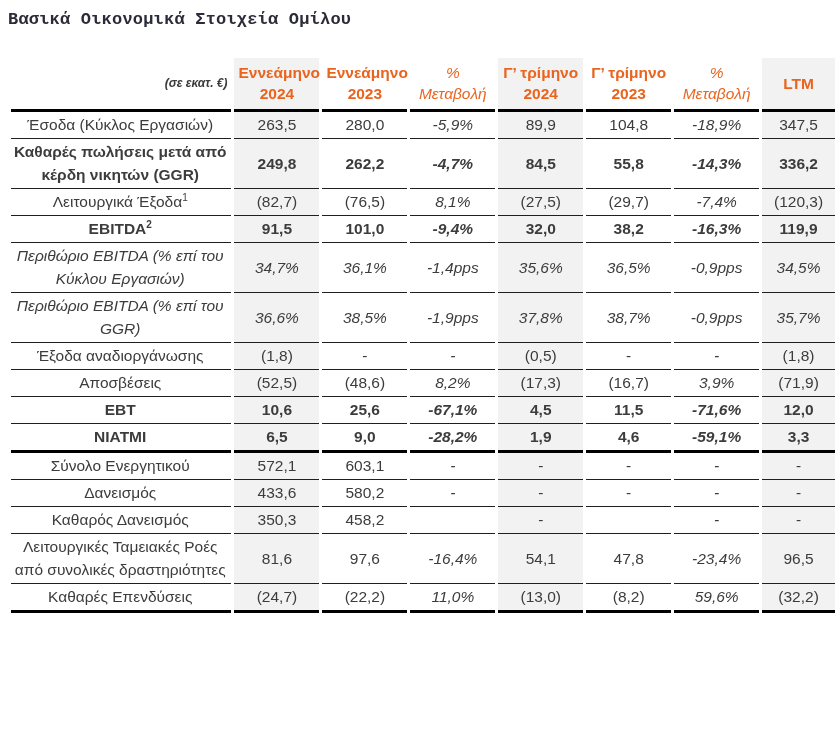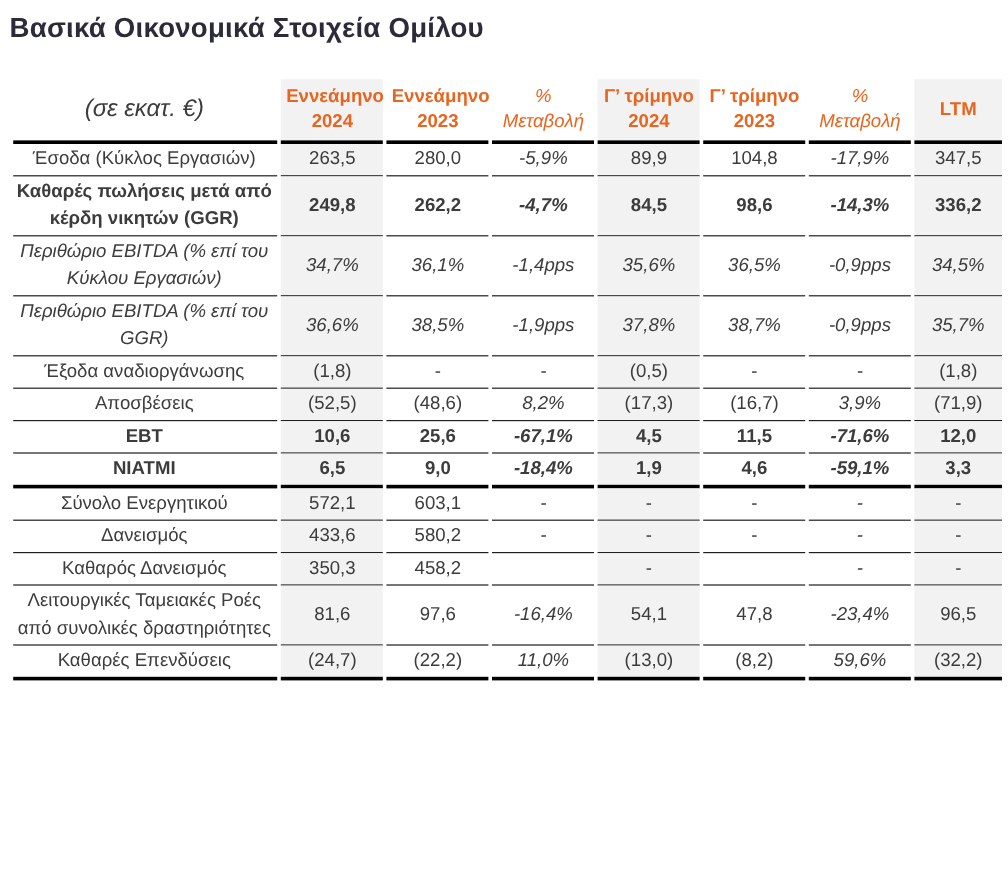--- a/index.html
+++ b/index.html
@@ -12,34 +12,34 @@
   }
   *{box-sizing:border-box;}
   html,body{margin:0;padding:0;background:#ffffff;}
   body{
     width:840px;height:747px;overflow:hidden;
     font-family:"Liberation Sans","DejaVu Sans",sans-serif;
     color:var(--ink);
   }
   .page{padding:10px 2px 0 8px;}
   .page-title{
-    font-size:23px;font-weight:bold;color:var(--title-ink);
-    margin:0 0 29px 0;letter-spacing:.2px;
+    font-size:17px;font-weight:bold;color:var(--title-ink);
+    margin:0 0 29px 0;letter-spacing:.2px;font-family:Liberation Mono, monospace;
   }
   table.fin{
     border-collapse:separate;border-spacing:3px 0;
     table-layout:fixed;width:830px;
     font-size:15.5px;line-height:23px;color:var(--ink);
   }
   col.c-label{width:218px;}
   col.c-n{width:84px;}
   col.c-ltm{width:72px;}
   th,td{padding:1px 4px 2px 4px;vertical-align:middle;}
   th{font-weight:bold;color:var(--orange);text-align:center;line-height:21px;padding-top:4px;padding-bottom:5px;}
-  th.unit{color:var(--ink);font-weight:normal;font-style:italic;text-align:center;font-size:20px;padding-left:2px;}
+  th.unit{color:var(--ink);font-weight:bold;font-style:italic;text-align:right;font-size:12px;padding-left:2px;}
   th.pct-head{font-weight:normal;font-style:italic;}
   th .h-line{display:block;}
   .hl{background:var(--band);}
   thead th{border-bottom:3px solid var(--thick);}
   tbody td{border-bottom:1px solid var(--thin);text-align:center;}
   tbody td.label{text-align:center;padding-left:2px;}
   tbody tr.thick td{border-bottom:3px solid var(--thick);margin-left:33px;}
   tbody tr.bold td{font-weight:bold;}
   tbody tr.italic td{font-style:italic;}
   tbody td.pct{font-style:italic;}
@@ -95,32 +95,52 @@
         </tr>
     </thead>
     <tbody id="table-body">
         <tr>
           <td class="label"><span>Έσοδα (Κύκλος Εργασιών)</span></td>
           <td class="hl">263,5</td>
           <td>280,0</td>
           <td class="pct">-5,9%</td>
           <td class="hl">89,9</td>
           <td>104,8</td>
-          <td class="pct">-17,9%</td>
+          <td class="pct">-18,9%</td>
           <td class="hl">347,5</td>
         </tr>
         <tr class="bold">
           <td class="label"><span>Καθαρές πωλήσεις μετά από κέρδη νικητών (GGR)</span></td>
           <td class="hl">249,8</td>
           <td>262,2</td>
           <td class="pct">-4,7%</td>
           <td class="hl">84,5</td>
-          <td>98,6</td>
+          <td>55,8</td>
           <td class="pct">-14,3%</td>
           <td class="hl">336,2</td>
+        </tr>
+        <tr>
+          <td class="label"><span>Λειτουργικά Έξοδα</span><sup>1</sup></td>
+          <td class="hl">(82,7)</td>
+          <td>(76,5)</td>
+          <td class="pct">8,1%</td>
+          <td class="hl">(27,5)</td>
+          <td>(29,7)</td>
+          <td class="pct">-7,4%</td>
+          <td class="hl">(120,3)</td>
+        </tr>
+        <tr class="bold">
+          <td class="label"><span>EBITDA</span><sup>2</sup></td>
+          <td class="hl">91,5</td>
+          <td>101,0</td>
+          <td class="pct">-9,4%</td>
+          <td class="hl">32,0</td>
+          <td>38,2</td>
+          <td class="pct">-16,3%</td>
+          <td class="hl">119,9</td>
         </tr>
         <tr class="italic">
           <td class="label"><span>Περιθώριο EBITDA (% επί του Κύκλου Εργασιών)</span></td>
           <td class="hl">34,7%</td>
           <td>36,1%</td>
           <td class="pct">-1,4pps</td>
           <td class="hl">35,6%</td>
           <td>36,5%</td>
           <td class="pct">-0,9pps</td>
           <td class="hl">34,5%</td>
@@ -162,21 +182,21 @@
           <td class="pct">-67,1%</td>
           <td class="hl">4,5</td>
           <td>11,5</td>
           <td class="pct">-71,6%</td>
           <td class="hl">12,0</td>
         </tr>
         <tr class="bold thick">
           <td class="label"><span>NIATMI</span></td>
           <td class="hl">6,5</td>
           <td>9,0</td>
-          <td class="pct">-18,4%</td>
+          <td class="pct">-28,2%</td>
           <td class="hl">1,9</td>
           <td>4,6</td>
           <td class="pct">-59,1%</td>
           <td class="hl">3,3</td>
         </tr>
         <tr>
           <td class="label"><span>Σύνολο Ενεργητικού</span></td>
           <td class="hl">572,1</td>
           <td>603,1</td>
           <td class="pct">-</td>

